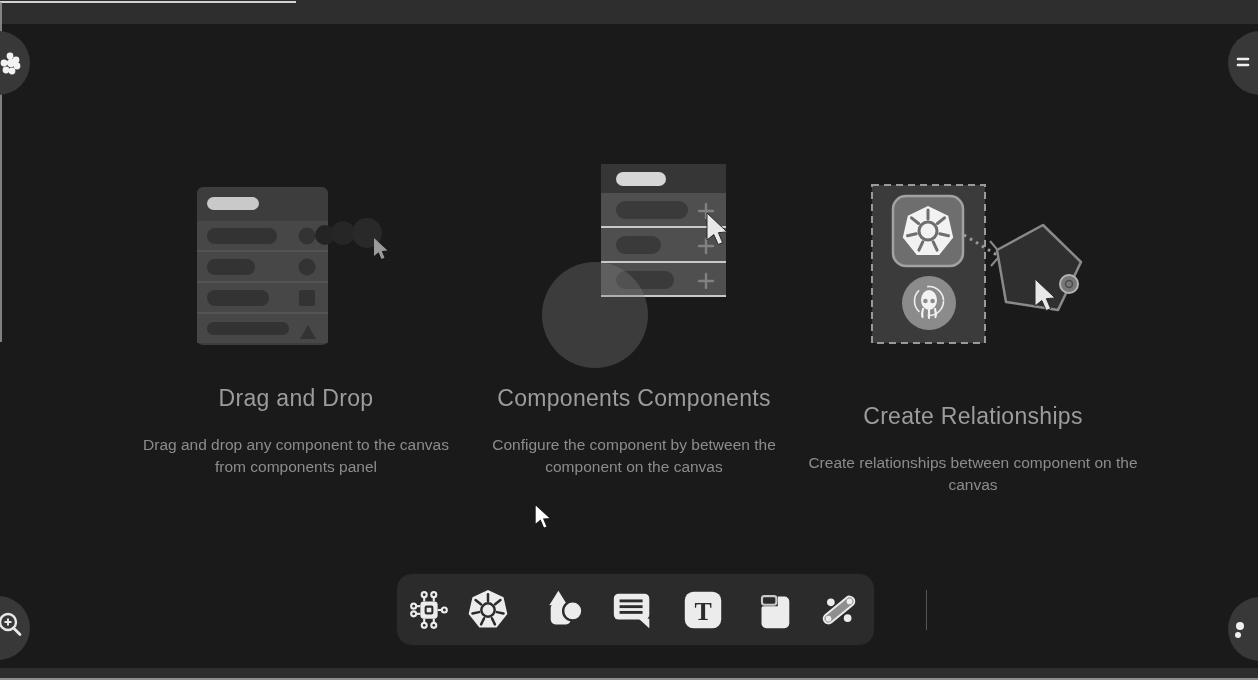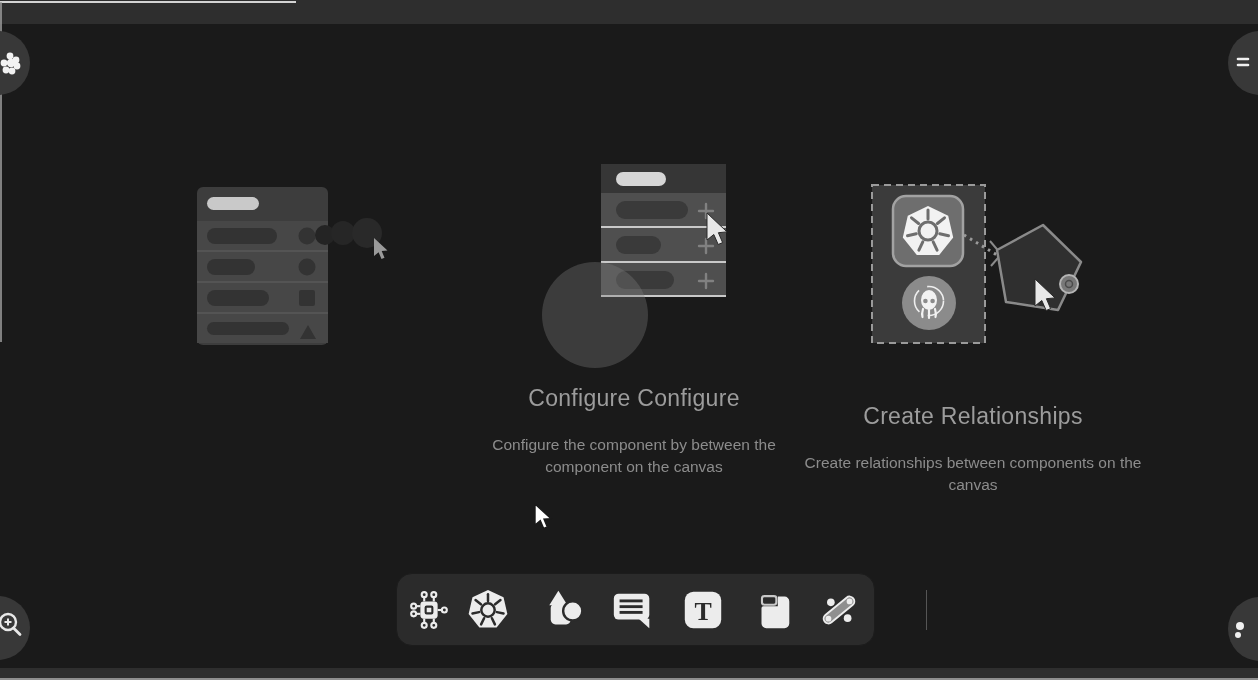--- a/index.html
+++ b/index.html
@@ -178,29 +178,33 @@
       <line x1="130" y1="66" x2="152" y2="92"></line>
         <line x1="150" y1="69" x2="131" y2="91"></line>
     </g>
 
     <path d="M183,50 L221,87 L198,135 L146,127 L137,75 Z" fill="#2f2f2f" stroke="#8a8a8a" stroke-width="2.5" stroke-linejoin="round"></path>
     <circle cx="209" cy="109" r="9" fill="#787878" stroke="#b5b5b5" stroke-width="2"></circle>
     <circle cx="209" cy="109" r="3.5" fill="none" stroke="#4a4a4a" stroke-width="1.5"></circle>
     <path d="M175,104 v27 l6.8,-5.5 l4.4,10 l4.4,-1.9 l-4.2,-9.9 l8.6,-0.8 z" fill="#e8e8e8" stroke="#2a2a2a" stroke-width="1"></path>
   </svg>
 
+  <section class="card" style="left:126px; top:385px;">
+    <h2>Drag and Drop</h2>
+    <p>Drag and drop any component to the canvas from components panel</p>
+  </section>
 
   <section class="card" style="left:464px; top:385px;">
-    <h2>Configure Configure</h2>
+    <h2>Components Components</h2>
     <p>Configure the component by between the component on the canvas</p>
   </section>
 
   <section class="card" style="left:803px; top:385px;margin-top:18px;">
     <h2>Create Relationships</h2>
-    <p>Create relationships between components on the canvas</p>
+    <p>Create relationships between component on the canvas</p>
   </section>
 
   <div class="toolbar">
 
     <button class="tool-btn" style="left:8px;">
       <svg width="46" height="46" viewBox="0 0 48 48">
         <rect x="15" y="15" width="18" height="18" rx="3.5" fill="#ececec"></rect>
         <rect x="20.5" y="20.5" width="7" height="7" rx="1" fill="none" stroke="#2b2b2b" stroke-width="2.2"></rect>
         <g stroke="#ececec" stroke-width="2.2">
           <line x1="19" y1="15" x2="19" y2="10"></line>

